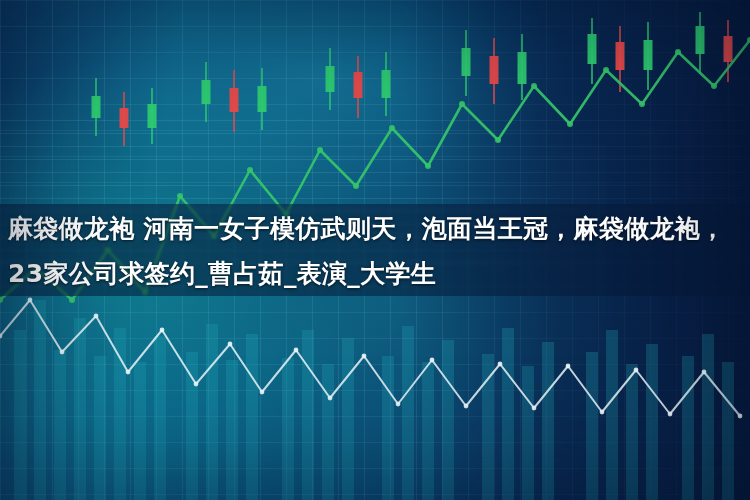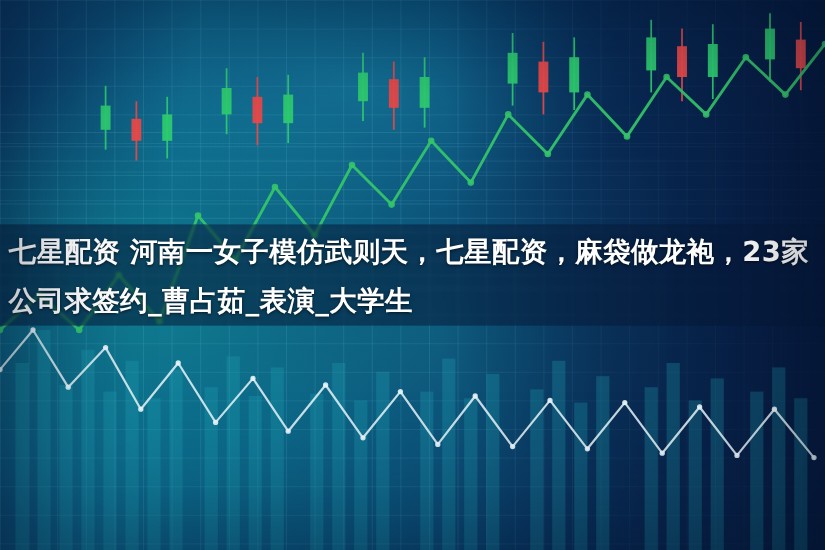--- a/index.html
+++ b/index.html
@@ -230,16 +230,16 @@
         <circle cx="568" cy="366" r="2.4" fill="#e8f4f8" opacity="0.9"></circle>
         <circle cx="602" cy="412" r="2.4" fill="#e8f4f8" opacity="0.9"></circle>
         <circle cx="636" cy="370" r="2.4" fill="#e8f4f8" opacity="0.9"></circle>
         <circle cx="670" cy="414" r="2.4" fill="#e8f4f8" opacity="0.9"></circle>
         <circle cx="704" cy="372" r="2.4" fill="#e8f4f8" opacity="0.9"></circle>
         <circle cx="740" cy="416" r="2.4" fill="#e8f4f8" opacity="0.9"></circle>
       </g>
     </svg>
 
   <div class="title-band"></div>
-  <div class="title-text">七星配资 河南一女子模仿武则天，七星配资，麻袋做龙袍，23家公司求签约_曹占茹_表演_大学生</div>
+  <div class="title-text">麻袋做龙袍 河南一女子模仿武则天，泡面当王冠，麻袋做龙袍，23家公司求签约_曹占茹_表演_大学生</div>
 
   <div class="vignette"></div>
 </div>
 
 </body></html>

